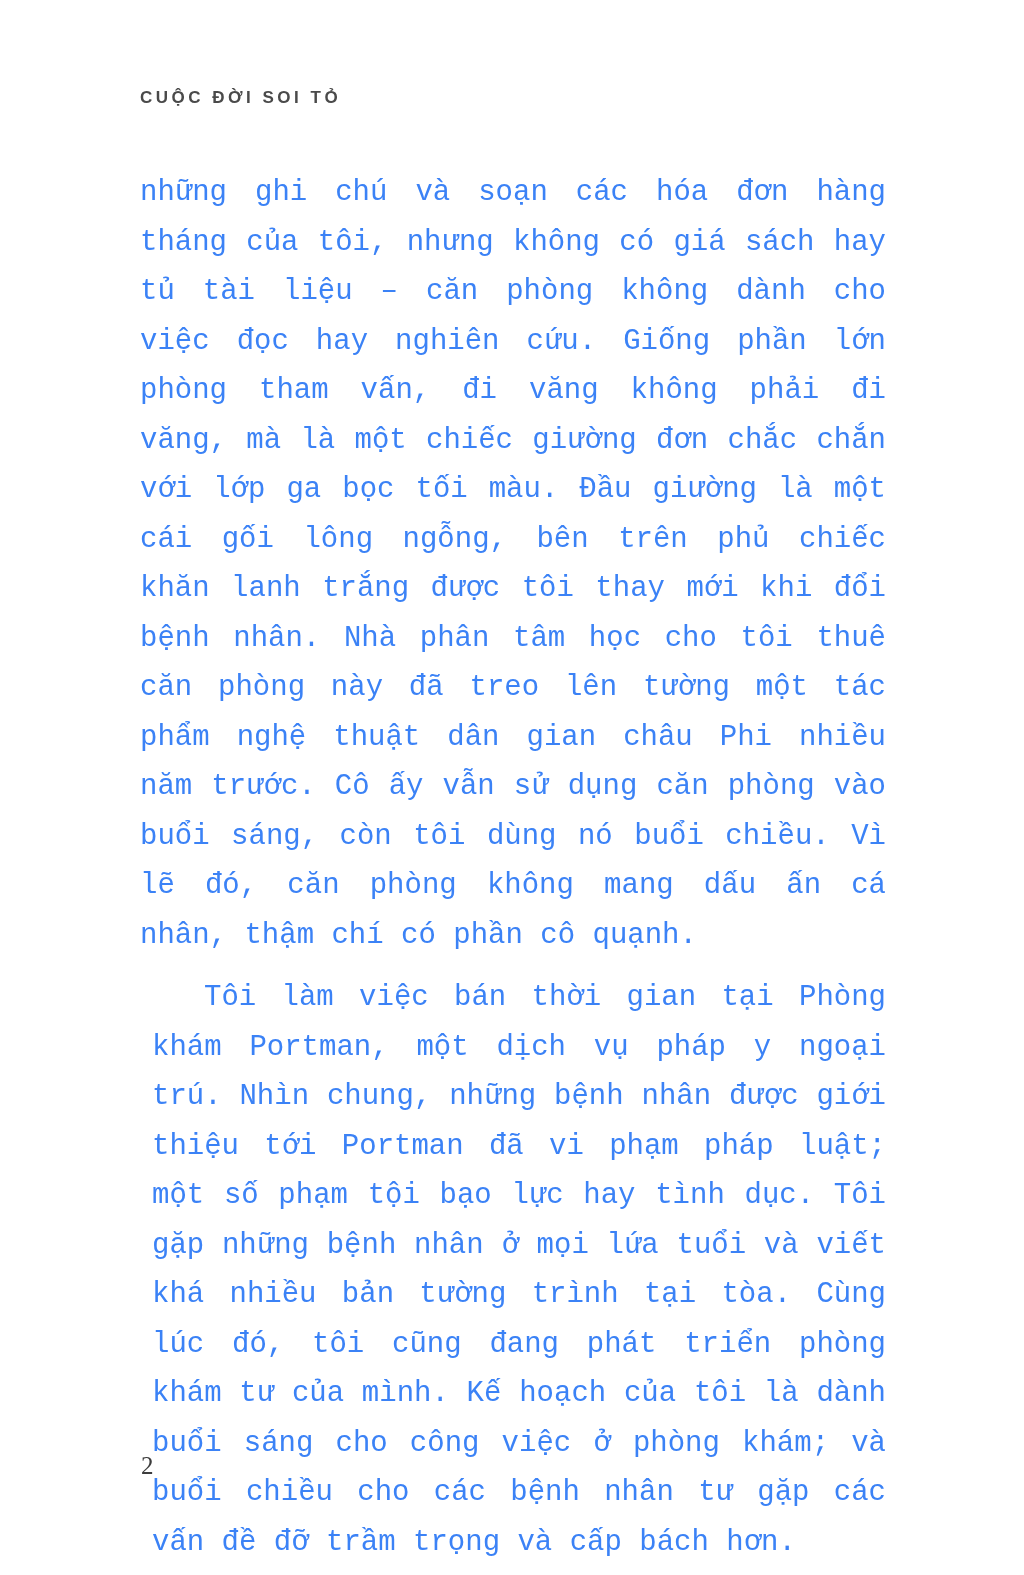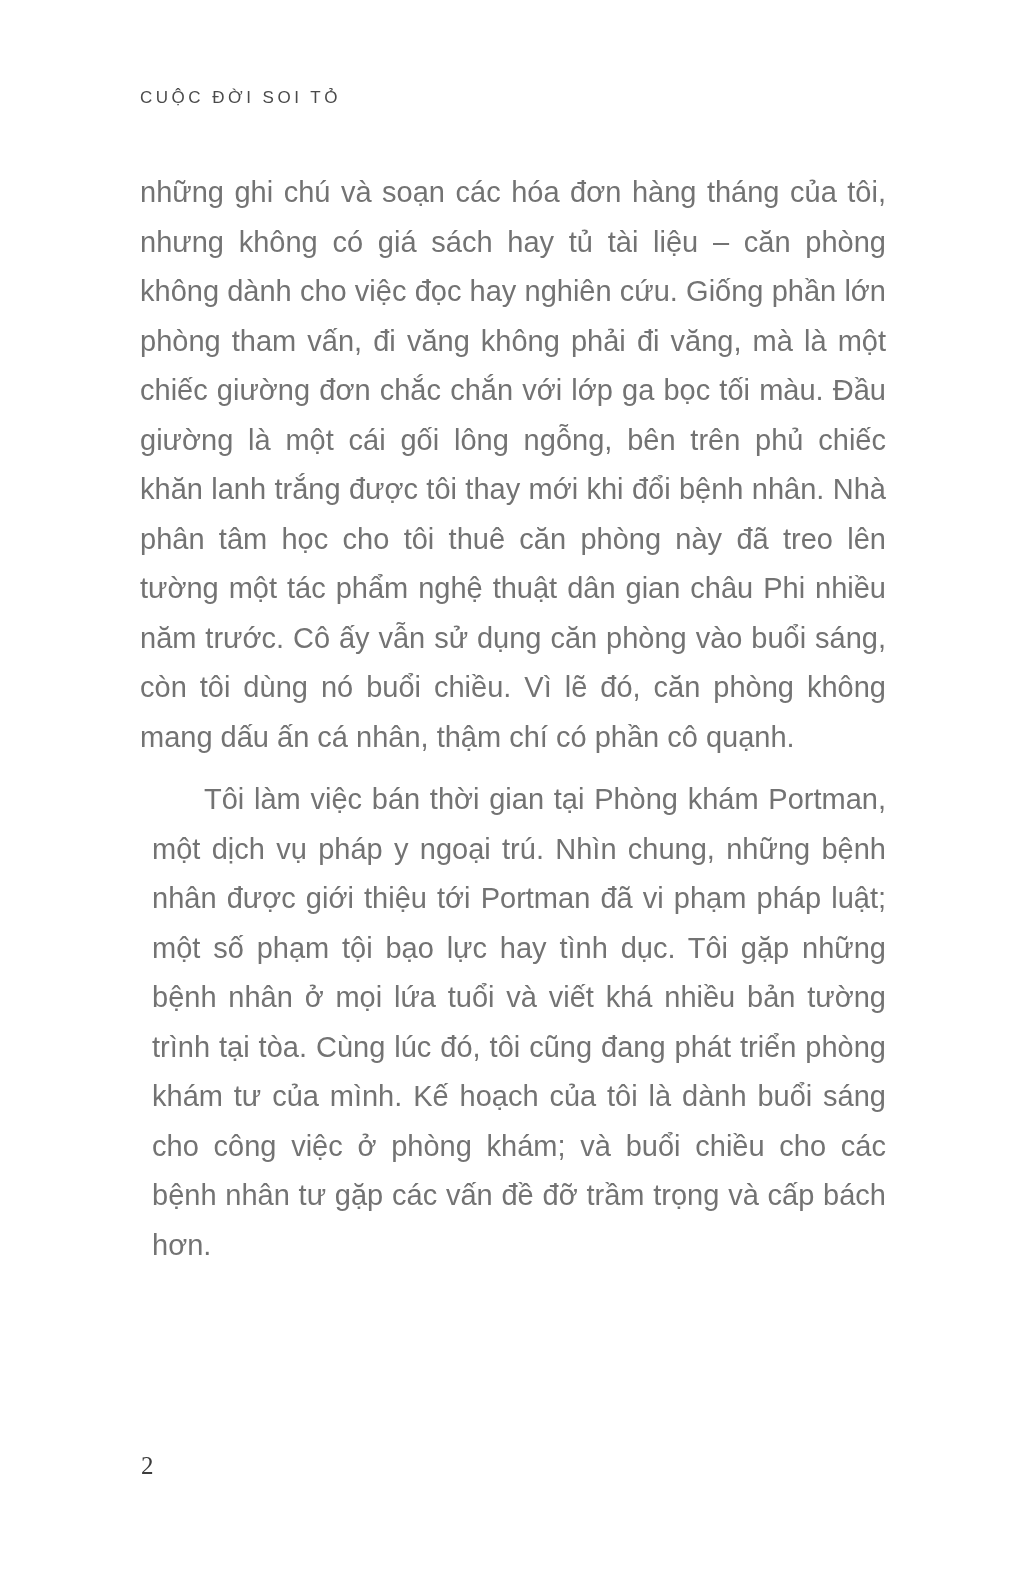--- a/index.html
+++ b/index.html
@@ -13,34 +13,34 @@
     height: 1575px;
     background: #ffffff;
     overflow: hidden;
   }
   .running-head {
     position: absolute;
     left: 140px;
     top: 88px;
     font-family: "Liberation Sans", sans-serif;
     font-size: 17px;
-    font-weight: 400;
+    font-weight: 700;
     letter-spacing: 3.5px;
     color: #4a4a4a;
     text-transform: uppercase;
   }
   .body-text {
     position: absolute;
     left: 140px;
     top: 168px;
     width: 746px;
-    font-family: Liberation Sans, sans-serif;
+    font-family: Liberation Mono, monospace;
     font-size: 29px;
     line-height: 49.5px;
-    color: #737373;
+    color: #3b82f6;
     text-align: justify;
     text-justify: inter-word;
   }
   .body-text p {
     margin: 0;
     padding: 0;
   }
   .body-text p.indented {
     margin-top: 13px;
     text-indent: 52px;

